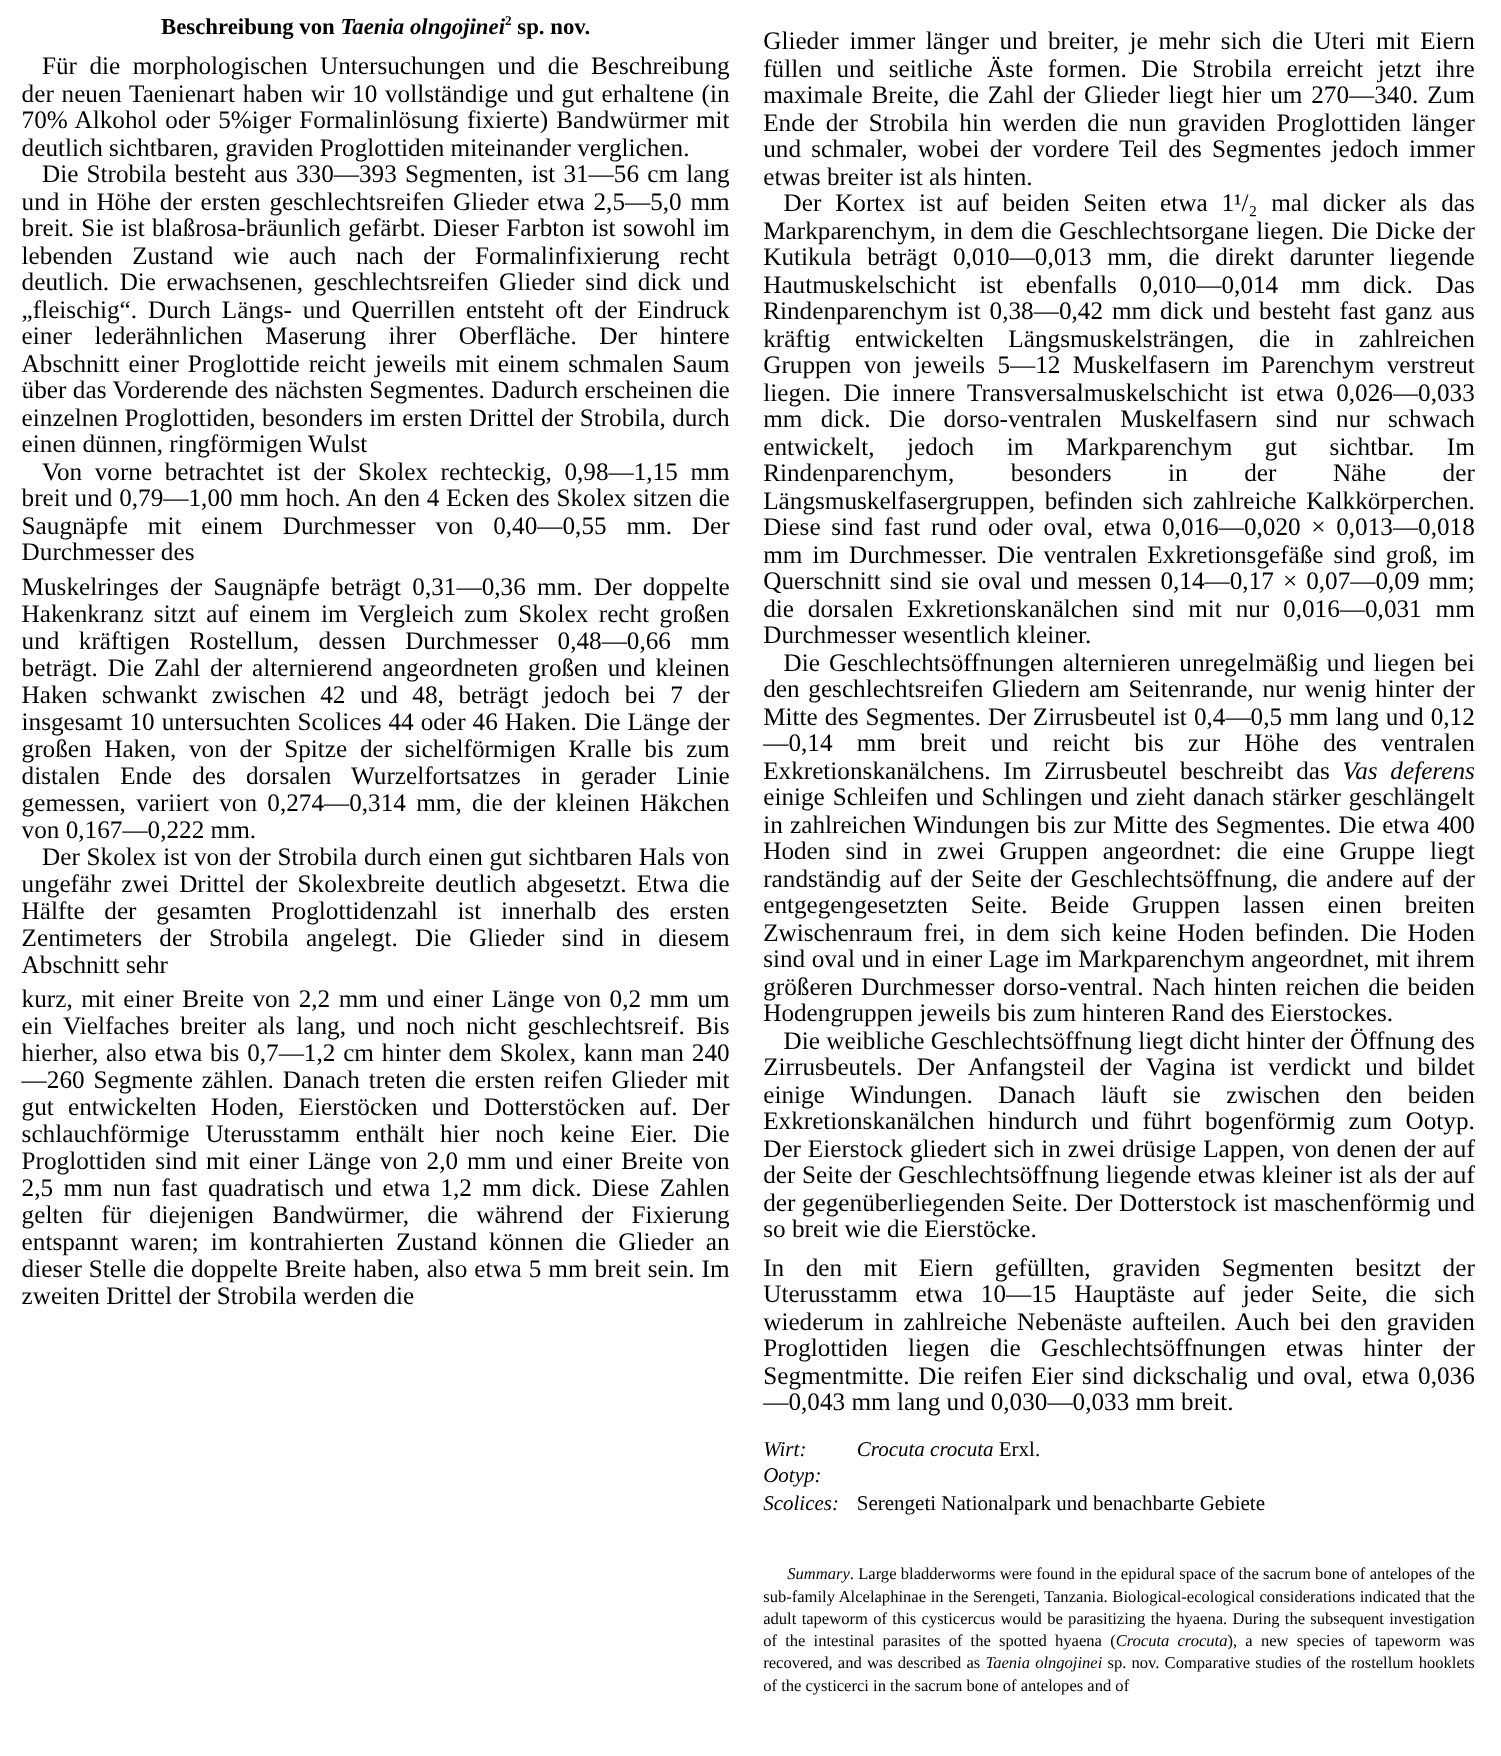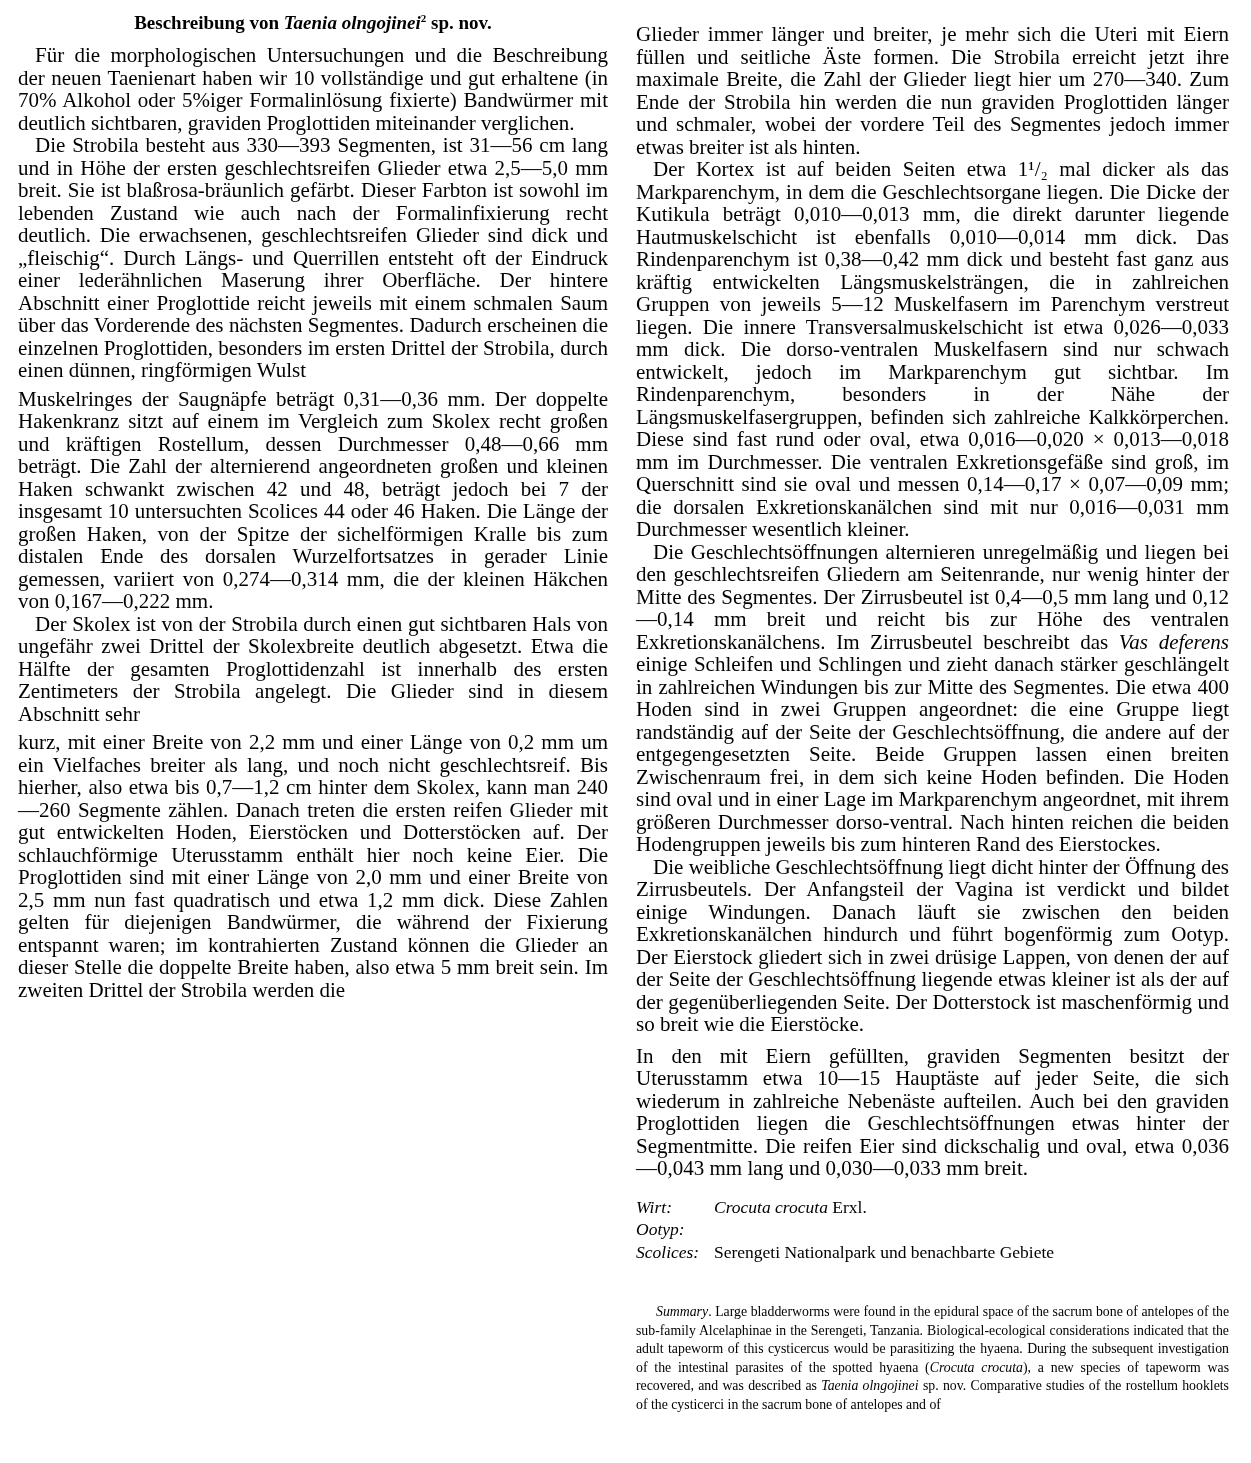--- a/index.html
+++ b/index.html
@@ -63,20 +63,21 @@
 <body>
 
 <div class="page">
   <div class="columns">
 
     <div class="col col-left">
       <h1 class="title"><span>Beschreibung von </span><span class="species">Taenia olngojinei</span><sup>2</sup><span> sp. nov.</span></h1>
 
       <p class="body indent">Für die morphologischen Untersuchungen und die Beschreibung der neuen Taenienart haben wir 10 vollständige und gut erhaltene (in 70% Alkohol oder 5%iger Formalinlösung fixierte) Bandwürmer mit deutlich sichtbaren, graviden Proglottiden miteinander verglichen.</p>
       <p class="body indent">Die Strobila besteht aus 330—393 Segmenten, ist 31—56 cm lang und in Höhe der ersten geschlechtsreifen Glieder etwa 2,5—5,0 mm breit. Sie ist blaßrosa-bräunlich gefärbt. Dieser Farbton ist sowohl im lebenden Zustand wie auch nach der Formalinfixierung recht deutlich. Die erwachsenen, geschlechtsreifen Glieder sind dick und „fleischig“. Durch Längs- und Querrillen entsteht oft der Eindruck einer lederähnlichen Maserung ihrer Oberfläche. Der hintere Abschnitt einer Proglottide reicht jeweils mit einem schmalen Saum über das Vorderende des nächsten Segmentes. Dadurch erscheinen die einzelnen Proglottiden, besonders im ersten Drittel der Strobila, durch einen dünnen, ringförmigen Wulst</p>
+      <p class="body indent">Von vorne betrachtet ist der Skolex rechteckig, 0,98—1,15 mm breit und 0,79—1,00 mm hoch. An den 4 Ecken des Skolex sitzen die Saugnäpfe mit einem Durchmesser von 0,40—0,55 mm. Der Durchmesser des</p>
       <p class="body gap">Muskelringes der Saugnäpfe beträgt 0,31—0,36 mm. Der doppelte Hakenkranz sitzt auf einem im Vergleich zum Skolex recht großen und kräftigen Rostellum, dessen Durchmesser 0,48—0,66 mm beträgt. Die Zahl der alternierend angeordneten großen und kleinen Haken schwankt zwischen 42 und 48, beträgt jedoch bei 7 der insgesamt 10 untersuchten Scolices 44 oder 46 Haken. Die Länge der großen Haken, von der Spitze der sichelförmigen Kralle bis zum distalen Ende des dorsalen Wurzelfortsatzes in gerader Linie gemessen, variiert von 0,274—0,314 mm, die der kleinen Häkchen von 0,167—0,222 mm.</p>
       <p class="body indent">Der Skolex ist von der Strobila durch einen gut sichtbaren Hals von ungefähr zwei Drittel der Skolexbreite deutlich abgesetzt. Etwa die Hälfte der gesamten Proglottidenzahl ist innerhalb des ersten Zentimeters der Strobila angelegt. Die Glieder sind in diesem Abschnitt sehr</p>
       <p class="body gap">kurz, mit einer Breite von 2,2 mm und einer Länge von 0,2 mm um ein Vielfaches breiter als lang, und noch nicht geschlechtsreif. Bis hierher, also etwa bis 0,7—1,2 cm hinter dem Skolex, kann man 240—260 Segmente zählen. Danach treten die ersten reifen Glieder mit gut entwickelten Hoden, Eierstöcken und Dotterstöcken auf. Der schlauchförmige Uterusstamm enthält hier noch keine Eier. Die Proglottiden sind mit einer Länge von 2,0 mm und einer Breite von 2,5 mm nun fast quadratisch und etwa 1,2 mm dick. Diese Zahlen gelten für diejenigen Bandwürmer, die während der Fixierung entspannt waren; im kontrahierten Zustand können die Glieder an dieser Stelle die doppelte Breite haben, also etwa 5 mm breit sein. Im zweiten Drittel der Strobila werden die</p>
     </div>
 
     <div class="col col-right">
       <p class="body">Glieder immer länger und breiter, je mehr sich die Uteri mit Eiern füllen und seitliche Äste formen. Die Strobila erreicht jetzt ihre maximale Breite, die Zahl der Glieder liegt hier um 270—340. Zum Ende der Strobila hin werden die nun graviden Proglottiden länger und schmaler, wobei der vordere Teil des Segmentes jedoch immer etwas breiter ist als hinten.</p>
       <p class="body indent">Der Kortex ist auf beiden Seiten etwa 1¹/₂ mal dicker als das Markparenchym, in dem die Geschlechtsorgane liegen. Die Dicke der Kutikula beträgt 0,010—0,013 mm, die direkt darunter liegende Hautmuskelschicht ist ebenfalls 0,010—0,014 mm dick. Das Rindenparenchym ist 0,38—0,42 mm dick und besteht fast ganz aus kräftig entwickelten Längsmuskelsträngen, die in zahlreichen Gruppen von jeweils 5—12 Muskelfasern im Parenchym verstreut liegen. Die innere Transversalmuskelschicht ist etwa 0,026—0,033 mm dick. Die dorso-ventralen Muskelfasern sind nur schwach entwickelt, jedoch im Markparenchym gut sichtbar. Im Rindenparenchym, besonders in der Nähe der Längsmuskelfasergruppen, befinden sich zahlreiche Kalkkörperchen. Diese sind fast rund oder oval, etwa 0,016—0,020 × 0,013—0,018 mm im Durchmesser. Die ventralen Exkretionsgefäße sind groß, im Querschnitt sind sie oval und messen 0,14—0,17 × 0,07—0,09 mm; die dorsalen Exkretionskanälchen sind mit nur 0,016—0,031 mm Durchmesser wesentlich kleiner.</p>
       <p class="body indent"><span>Die Geschlechtsöffnungen alternieren unregelmäßig und liegen bei den geschlechtsreifen Gliedern am Seitenrande, nur wenig hinter der Mitte des Segmentes. Der Zirrusbeutel ist 0,4—0,5 mm lang und 0,12—0,14 mm breit und reicht bis zur Höhe des ventralen Exkretionskanälchens. Im Zirrusbeutel beschreibt das </span><span class="it">Vas deferens</span><span> einige Schleifen und Schlingen und zieht danach stärker geschlängelt in zahlreichen Windungen bis zur Mitte des Segmentes. Die etwa 400 Hoden sind in zwei Gruppen angeordnet: die eine Gruppe liegt randständig auf der Seite der Geschlechtsöffnung, die andere auf der entgegengesetzten Seite. Beide Gruppen lassen einen breiten Zwischenraum frei, in dem sich keine Hoden befinden. Die Hoden sind oval und in einer Lage im Markparenchym angeordnet, mit ihrem größeren Durchmesser dorso-ventral. Nach hinten reichen die beiden Hodengruppen jeweils bis zum hinteren Rand des Eierstockes.</span></p>
       <p class="body indent">Die weibliche Geschlechtsöffnung liegt dicht hinter der Öffnung des Zirrusbeutels. Der Anfangsteil der Vagina ist verdickt und bildet einige Windungen. Danach läuft sie zwischen den beiden Exkretionskanälchen hindurch und führt bogenförmig zum Ootyp. Der Eierstock gliedert sich in zwei drüsige Lappen, von denen der auf der Seite der Geschlechtsöffnung liegende etwas kleiner ist als der auf der gegenüberliegenden Seite. Der Dotterstock ist maschenförmig und so breit wie die Eierstöcke.</p>

